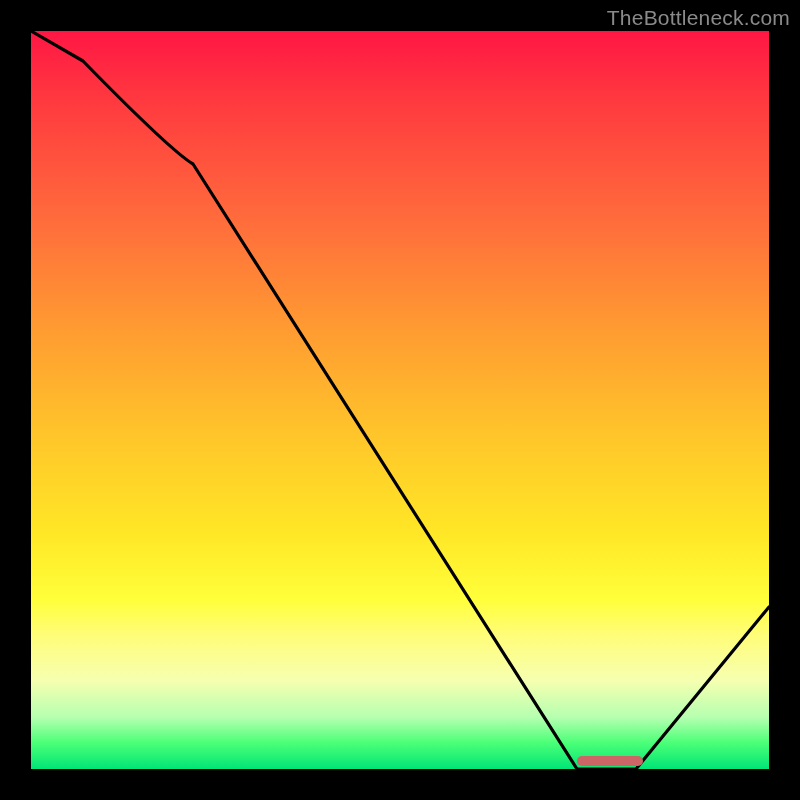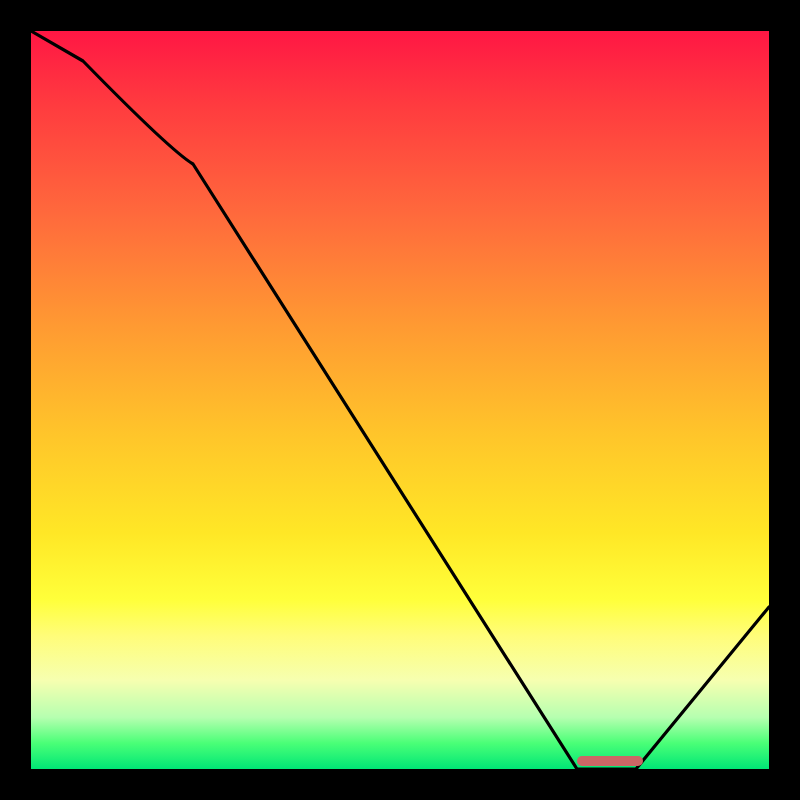--- a/index.html
+++ b/index.html
@@ -76,14 +76,15 @@
                Q 140 120 162 133
                L 546 738
                L 605 738
                L 738 576" fill="none" stroke="#000" stroke-width="3.2" stroke-linejoin="round" stroke-linecap="round"></path>
     </svg>
 
     <div class="marker" style="left:546px; width:66px; bottom:3px;"></div>
 
   </div>
 
+  <div class="watermark">TheBottleneck.com</div>
 
 </div>
 
 </body></html>

